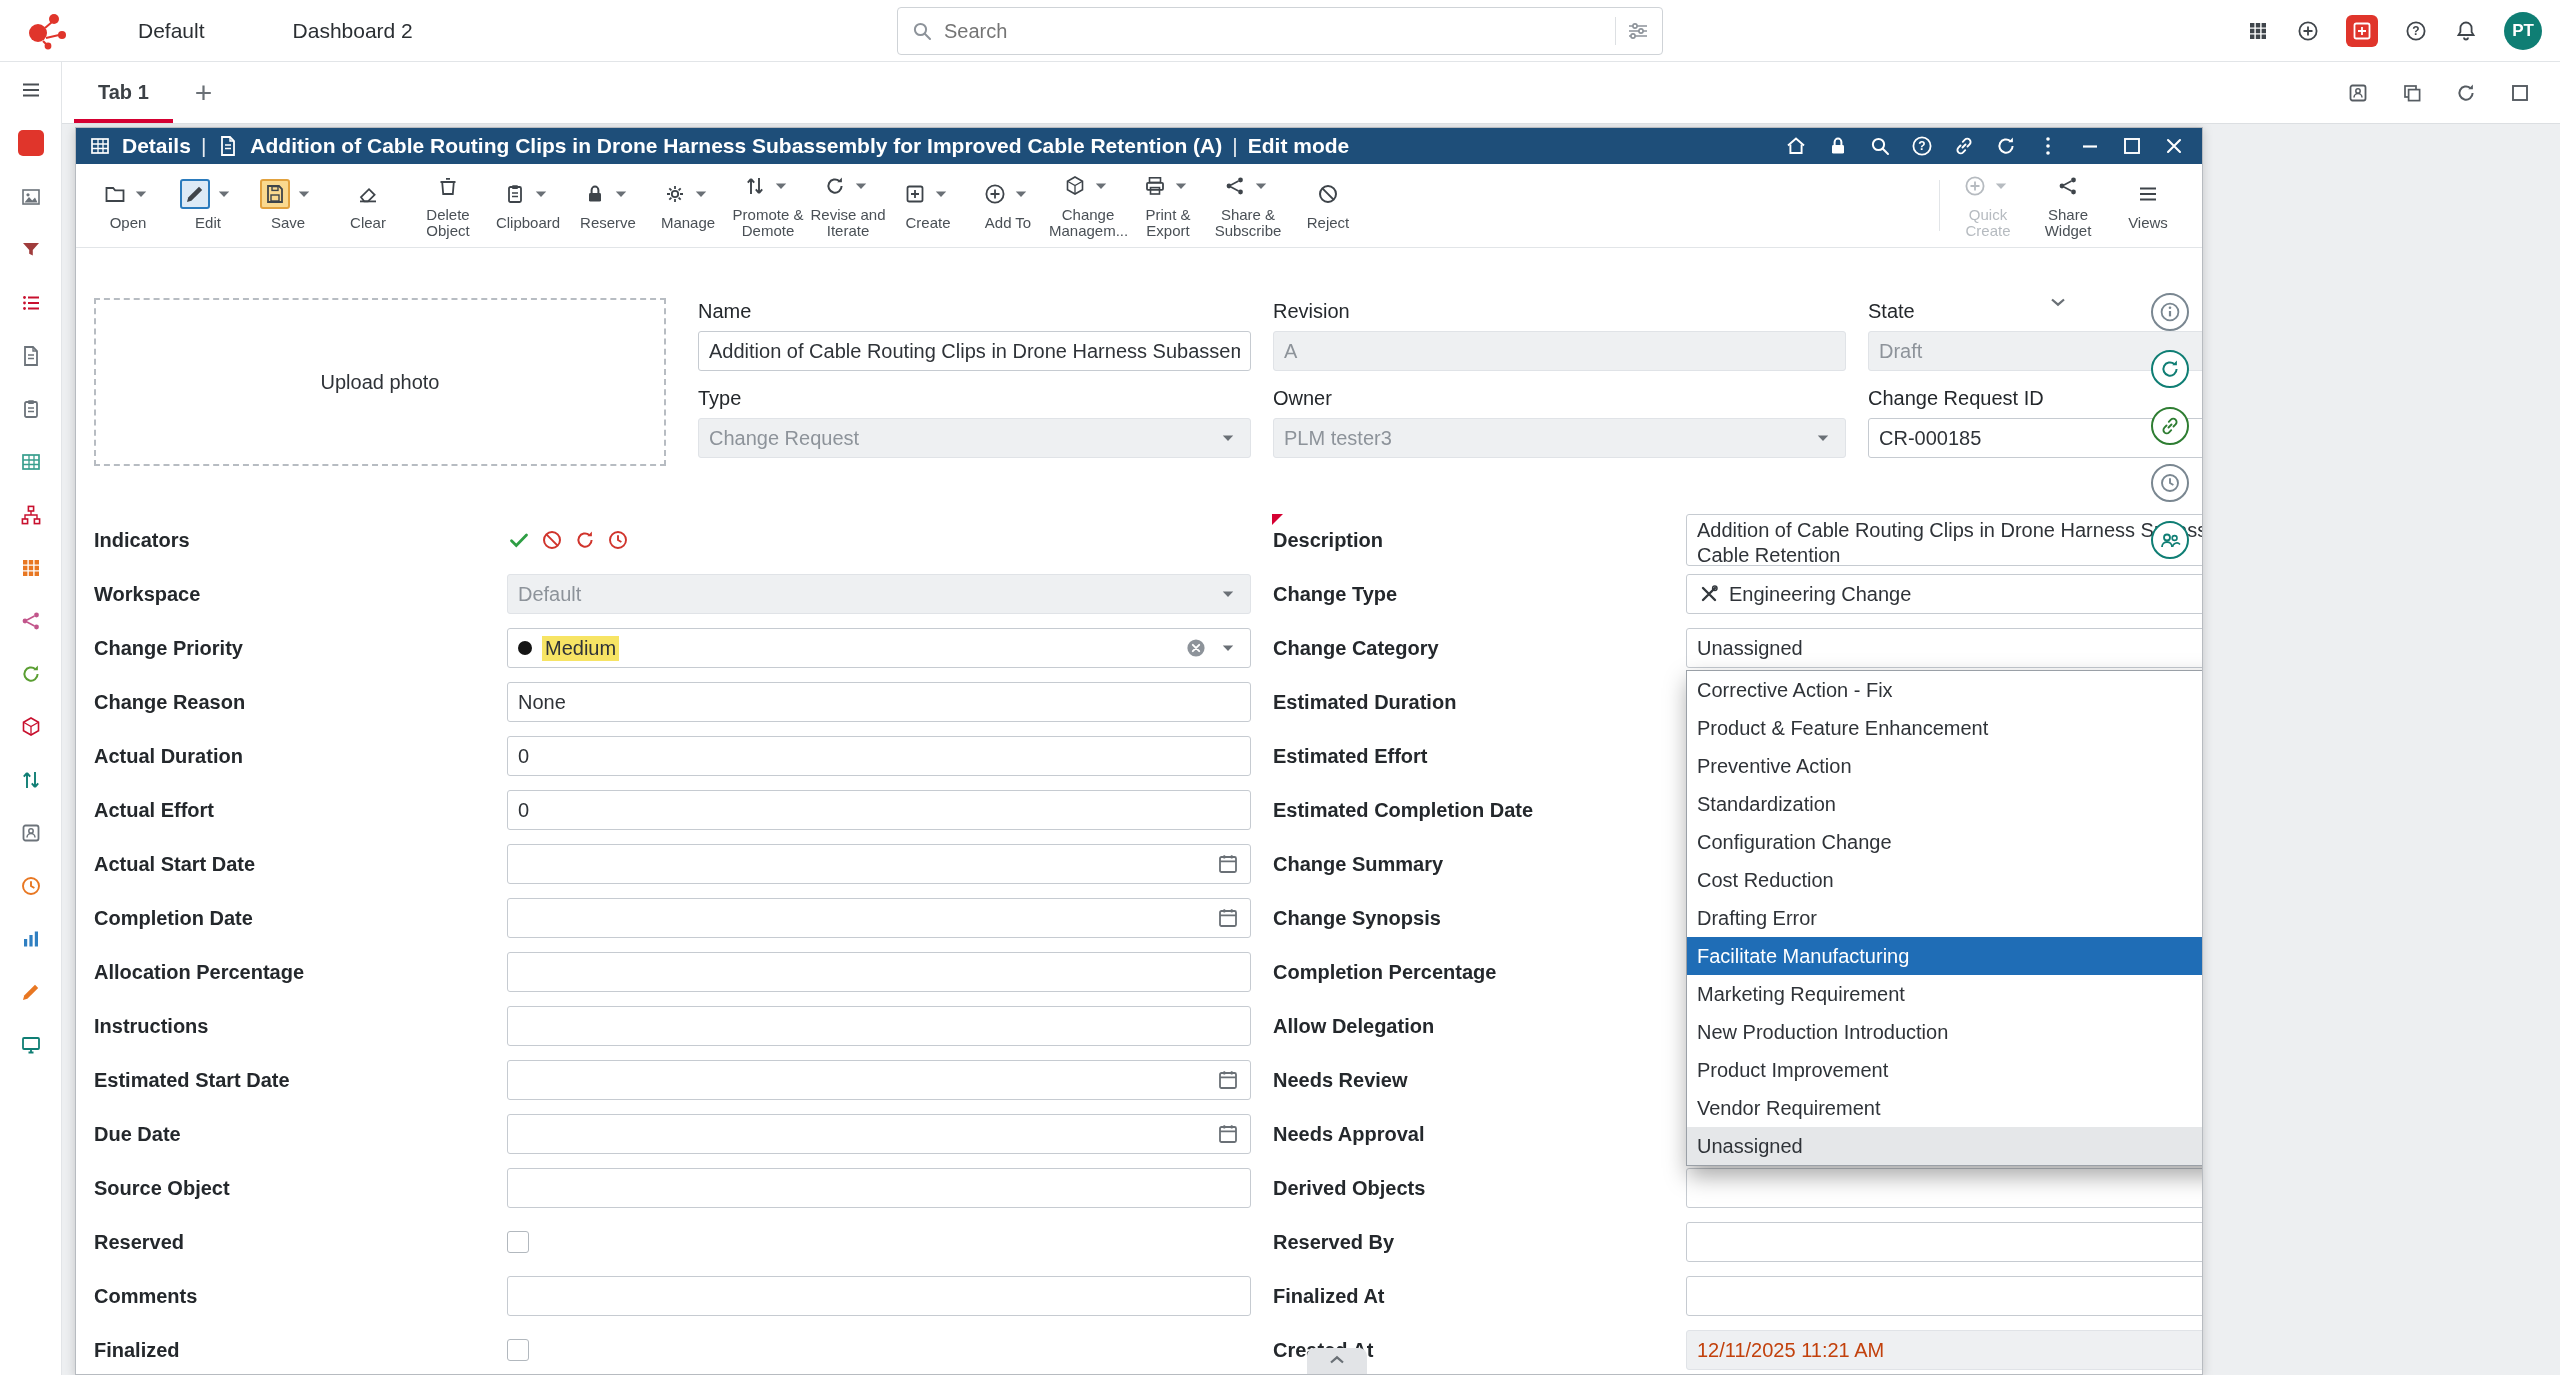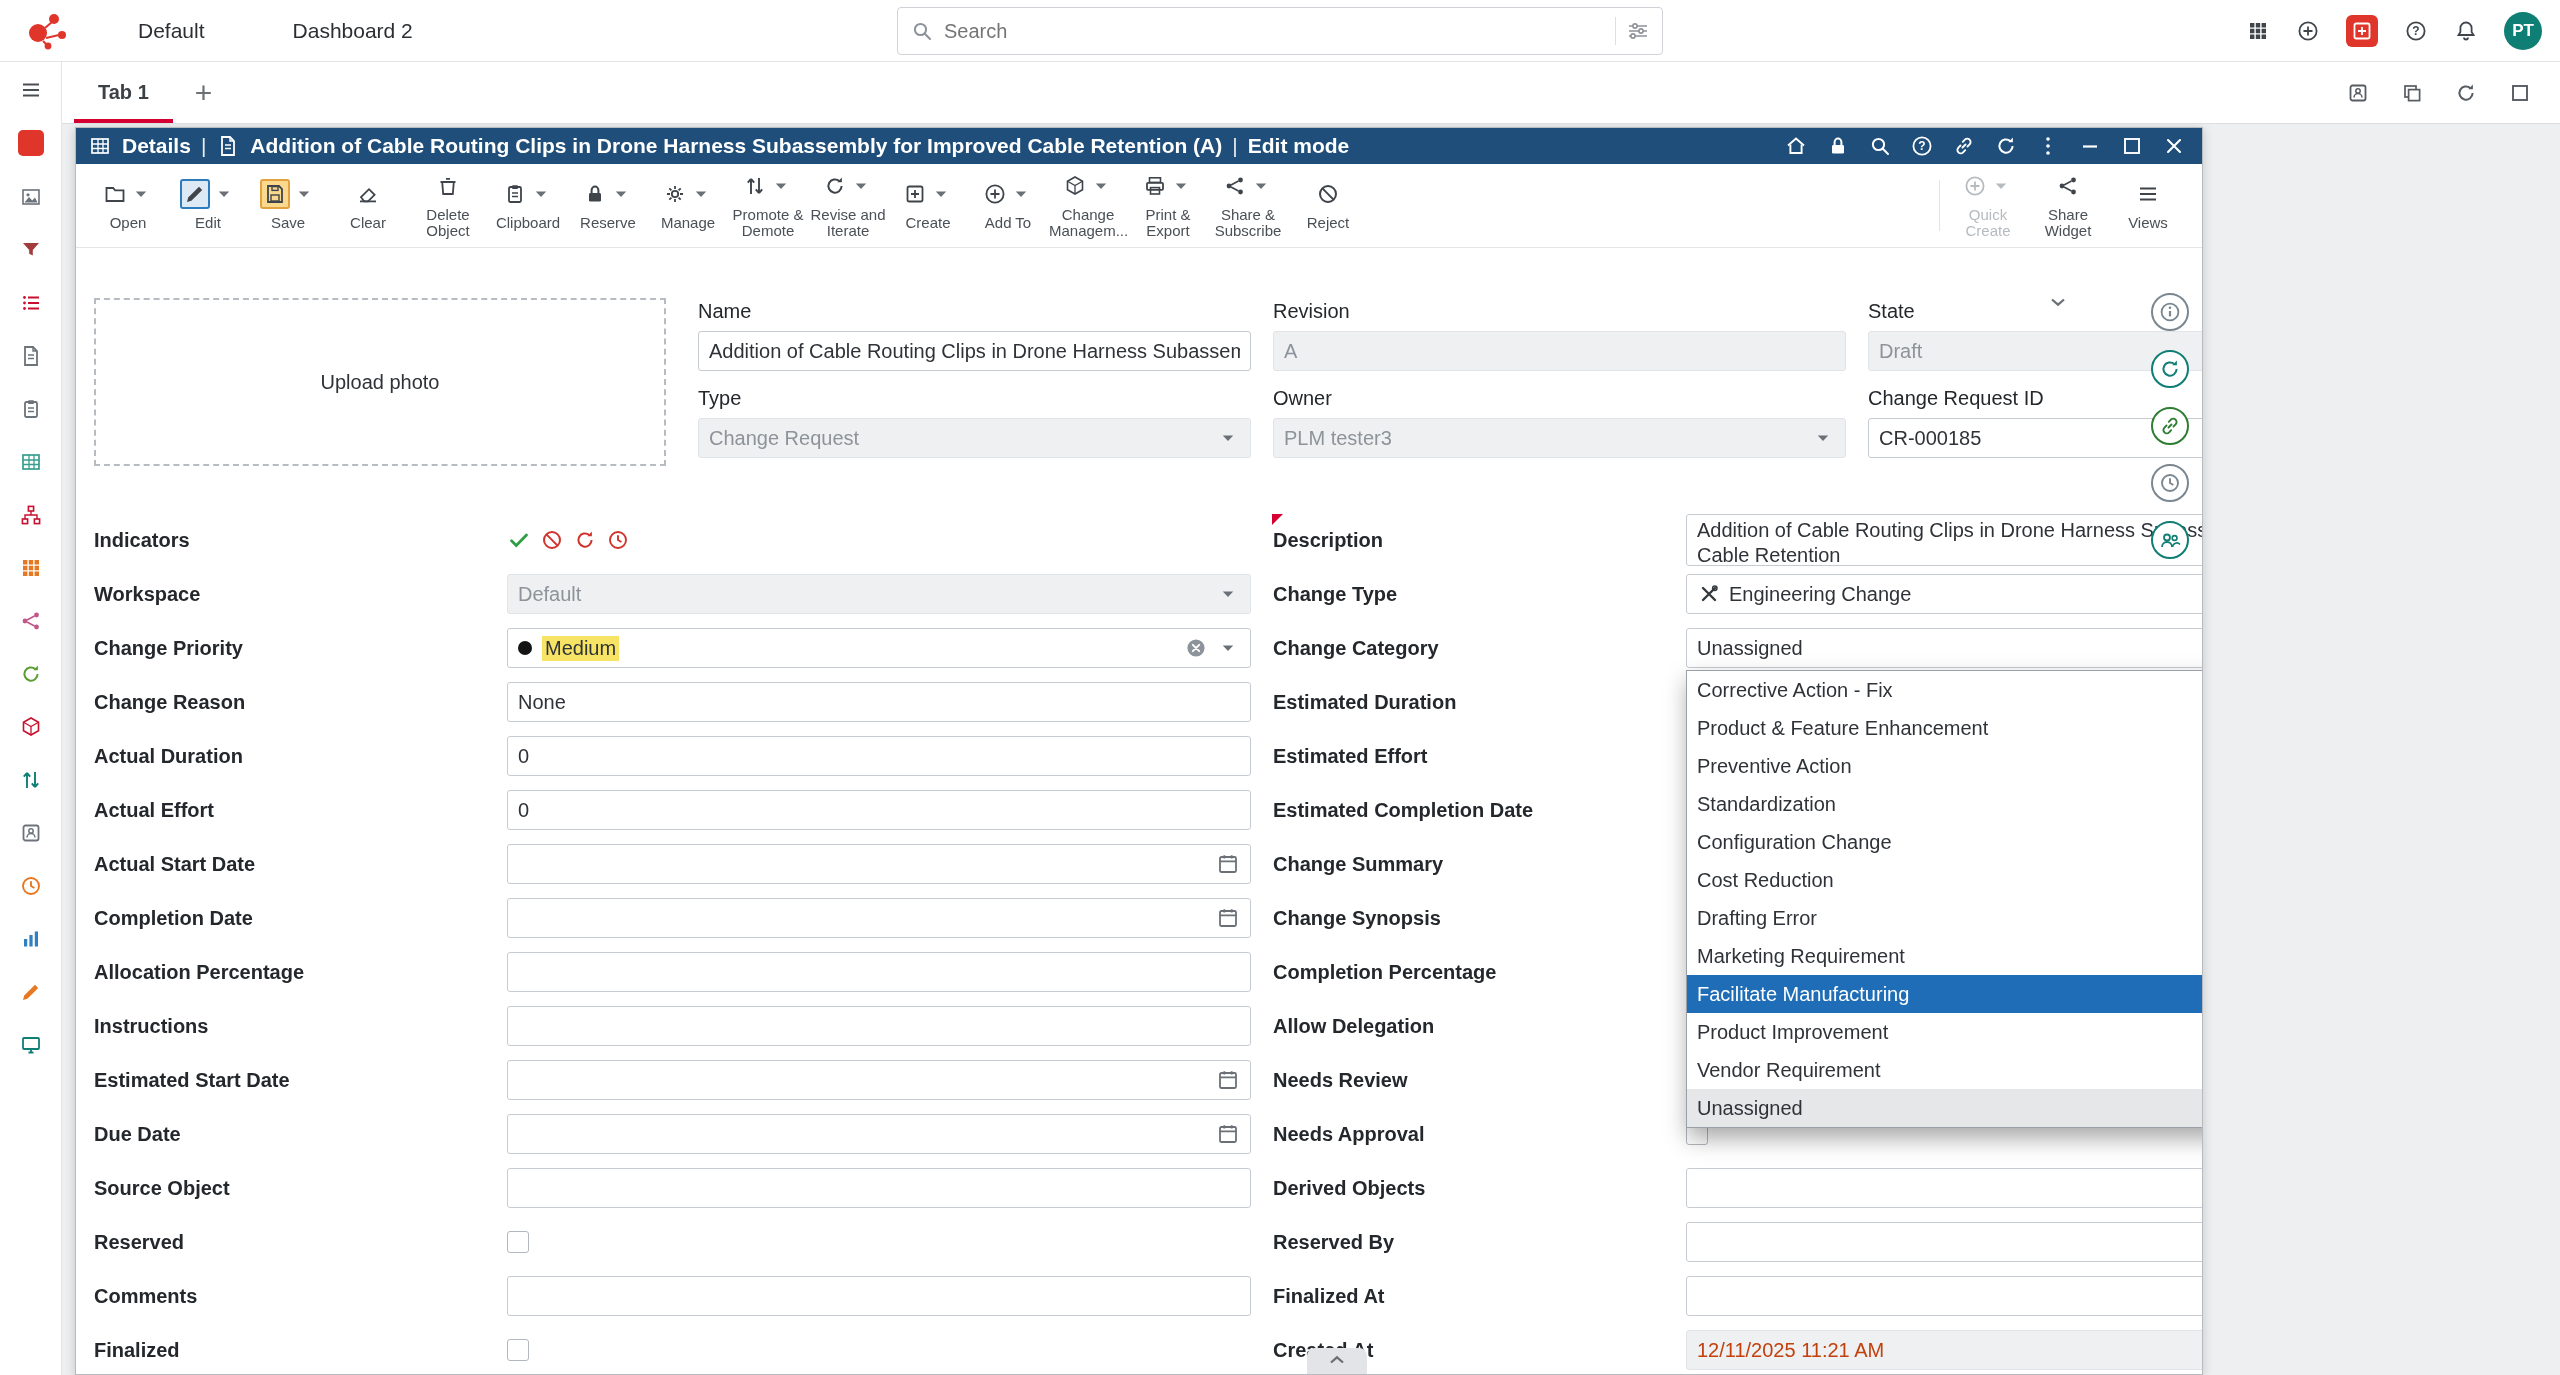--- a/index.html
+++ b/index.html
@@ -945,22 +945,23 @@
             </div>
 
             <div class="dd">
               <div class="ddi">Corrective Action - Fix</div>
               <div class="ddi">Product &amp; Feature Enhancement</div>
               <div class="ddi">Preventive Action</div>
               <div class="ddi">Standardization</div>
               <div class="ddi">Configuration Change</div>
               <div class="ddi">Cost Reduction</div>
               <div class="ddi">Drafting Error</div>
+              <div class="ddi sel">Facilitate Manufacturing</div>
               <div class="ddi">Marketing Requirement</div>
-              <div class="ddi sel">Facilitate Manufacturing</div>
+              <div class="ddi">New Production Introduction</div>
               <div class="ddi">Product Improvement</div>
               <div class="ddi">Vendor Requirement</div>
               <div class="ddi cur">Unassigned</div>
             </div>
           </div>
           </div>
 
         <div class="frow">
             <div class="flabel">Estimated Duration</div>
           <div class="ffield">

